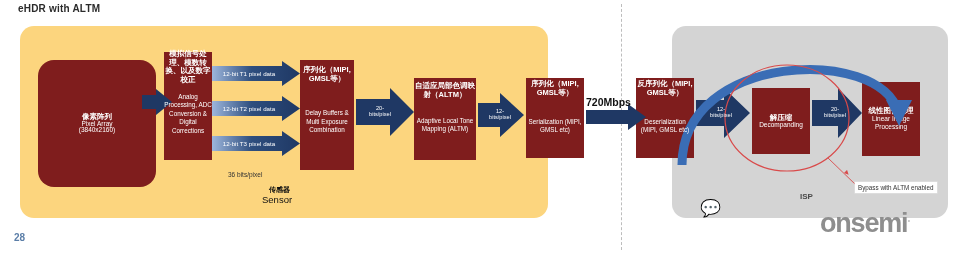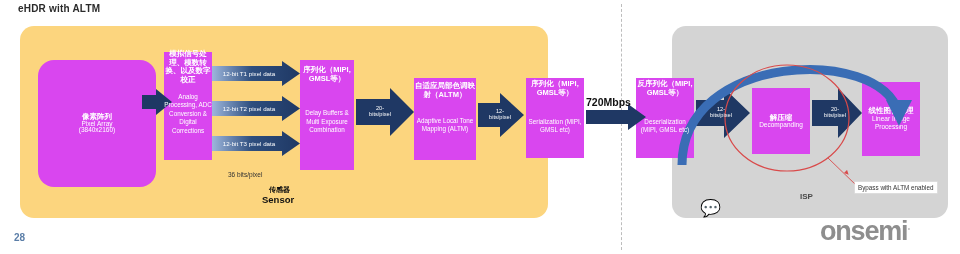--- a/index.html
+++ b/index.html
@@ -34,21 +34,21 @@
   }
   .divider {
     position: absolute; left: 621px; top: 4px;
     width: 0; height: 246px;
     border-left: 1px dashed #bdbdbd;
   }
 
   
   .box {
     position: absolute;
-    background: #d946ef;
+    background: #7f1d1d;
     color: #ffffff;
     display: flex; flex-direction: column;
     align-items: center; justify-content: center;
     text-align: center;
     line-height: 1.05;
   }
   .box.rounded { border-radius: 16px; }
   .box .cn {
     font-size: 7.5px; font-weight: bold; color: #ffffff;
     white-space: nowrap;
@@ -78,40 +78,40 @@
     text-align: center; color: #ffffff; pointer-events: none;
     line-height: 1.05;
   }
   .arrow.small .lbl { font-size: 5.6px; }
   .arrow.data .lbl { font-size: 6.2px; padding-right: 16%; }
 
   
   .lab { position: absolute; color: #222; }
   .lab-36 { left: 228px; top: 171px; font-size: 6.5px; color: #333; }
   .lab-sensor-cn { left: 269px; top: 185px; font-size: 7px; font-weight: bold; color: #111; }
-  .lab-sensor-en { left: 262px; top: 194px; font-size: 9.5px; font-weight: bold; color: #111; }
+  .lab-sensor-en { left: 262px; top: 194px; font-size: 9.5px; font-weight: normal; color: #111; }
   .lab-isp { left: 800px; top: 192px; font-size: 8px; font-weight: bold; color: #4a4a4a; }
   .lab-720 { left: 586px; top: 96px; font-size: 10.5px; font-weight: bold; color: #111; }
 
   .tooltip {
     position: absolute; left: 855px; top: 182px;
     background: #ffffff; color: #333;
     font-size: 6.3px; padding: 2px 3px;
     white-space: nowrap; box-shadow: 0 0 0 .5px #e6e6e6;
   }
 
   
   .wm-wechat {
     position: absolute; left: 700px; top: 198px;
     display: flex; align-items: center; gap: 4px;
     color: #b9b9b9; font-size: 20px; font-weight: bold;
     letter-spacing: 1px; white-space: nowrap;
   }
   .wm-onsemi {
-    position: absolute; left: 820px; top: 216px;
+    position: absolute; left: 820px; top: 208px;
     color: #8e8e8e; font-size: 27px; font-weight: bold;
     letter-spacing: -1.2px; white-space: nowrap;
   }
   .wm-onsemi .dot { color: #c8c8c8; font-size: 12px; vertical-align: super; }
 
   svg.overlay { position: absolute; left: 0; top: 0; width: 960px; height: 254px;
                 pointer-events: none; }
 </style>
 </head>
 <body>

